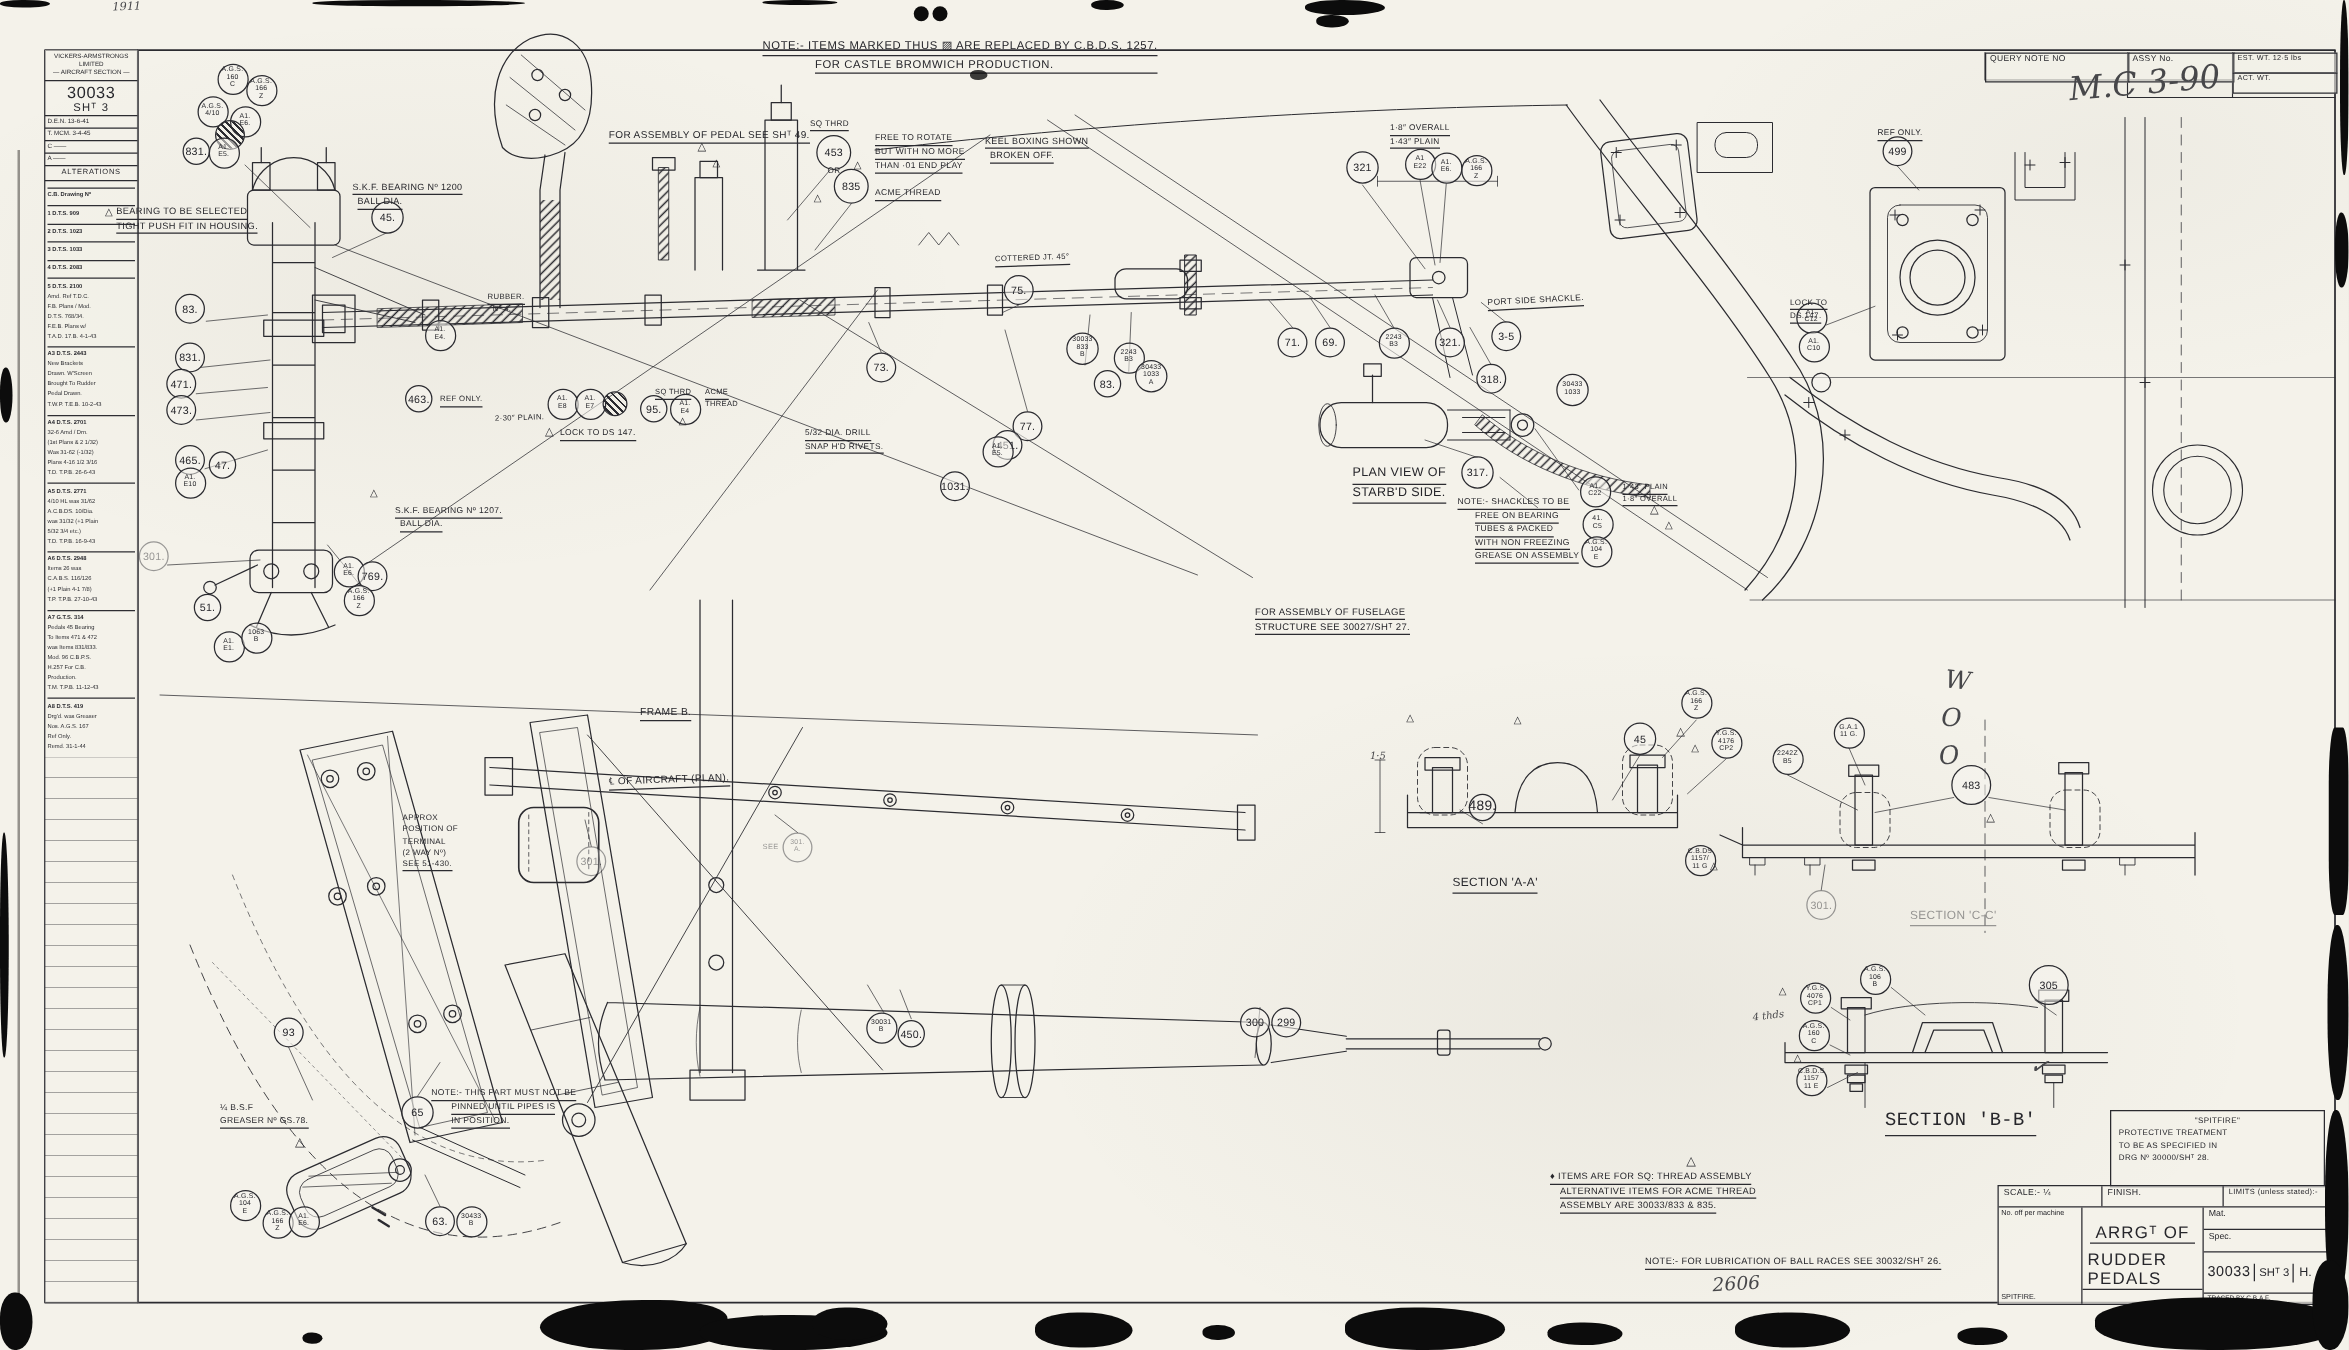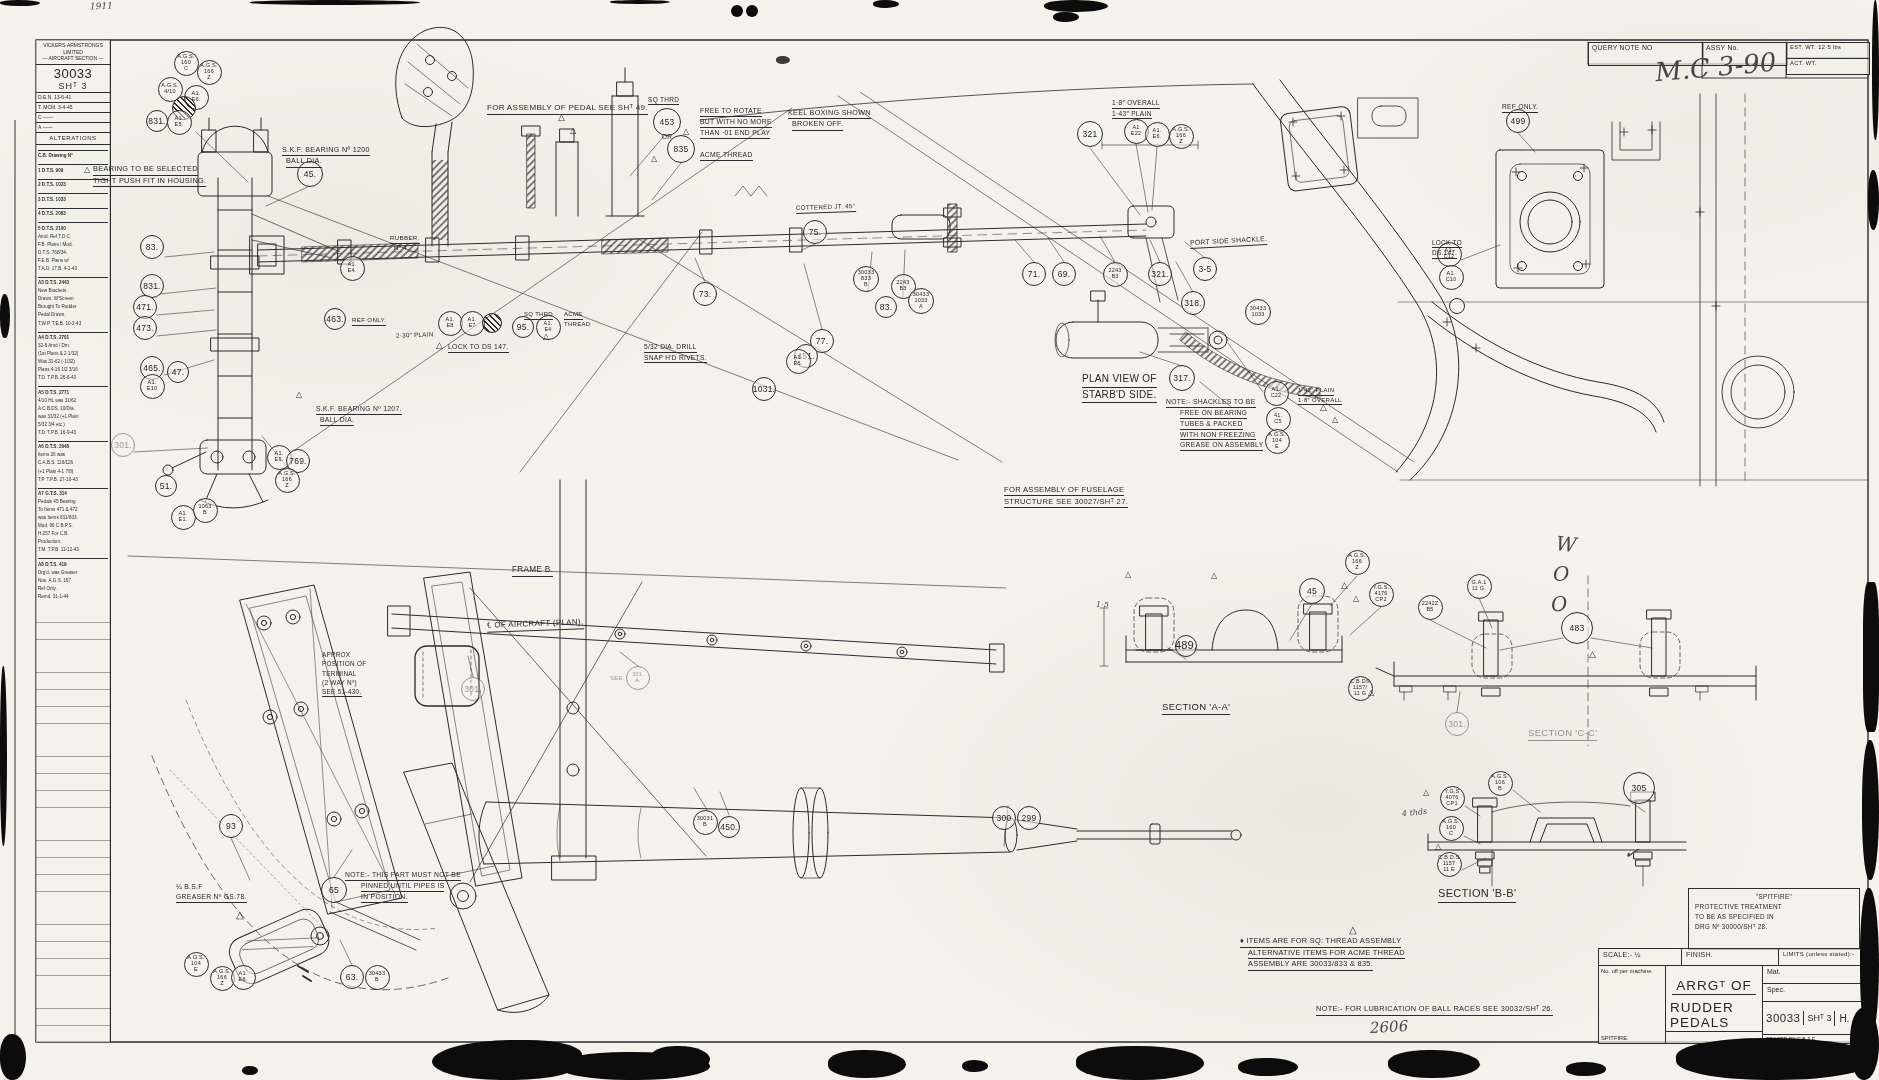--- a/index.html
+++ b/index.html
@@ -337,20 +337,24 @@
         <div>Remd. 31-1-44</div>
       </div>
     <div class="lp-fill"></div>
   </div>
 
   <div class="hbox" style="left:1588px;top:42px;width:108px;height:20px;"><span>QUERY NOTE NO</span></div>
   <div class="hbox" style="left:1702px;top:42px;width:78px;height:20px;"><span>ASSY No.</span></div>
   <div class="hbox" style="left:1786px;top:42px;width:76px;height:13px;font-size:5.8px;"><span>EST. WT. 12·5 lbs</span></div>
   <div class="hbox" style="left:1786px;top:58px;width:76px;height:13px;font-size:5.8px;"><span>ACT. WT.</span></div>
 
+  <div id="top-note">
+    <div class="u">NOTE:- ITEMS MARKED THUS ▨ ARE REPLACED BY C.B.D.S. 1257.</div>
+    <div class="u l2">FOR CASTLE BROMWICH PRODUCTION.</div>
+  </div>
 
   <div id="treat">
       <div class="tt">"SPITFIRE"</div>
       <div>PROTECTIVE TREATMENT</div>
       <div>TO BE AS SPECIFIED IN</div>
       <div>DRG Nº 30000/SHᵀ 28.</div>
     </div>
 
   <div id="tb">
     <div class="r1">
@@ -801,21 +805,21 @@
     </div>
     <div class="note faded" style="left: 610px; top: 674px; font-size: 6px;">
       <div>SEE</div>
     </div>
     <div class="note" style="left: 1162px; top: 700px; font-size: 9.5px;">
       <div class="u">SECTION 'A-A'</div>
     </div>
     <div class="note faded" style="left: 1528px; top: 726px; font-size: 9.5px;">
       <div class="u">SECTION 'C-C'</div>
     </div>
-    <div class="note" style="left: 1438px; top: 886px; font-size: 11px;">
+    <div class="note" style="left: 1508px; top: 886px; font-size: 15px; font-family: Liberation Mono, monospace;">
       <div class="u">SECTION 'B-B'</div>
     </div>
     <div class="note" style="left: 345px; top: 870px; font-size: 6.8px;">
       <div class="u">NOTE:- THIS PART MUST NOT BE</div>
       <div class="u" style="margin-left: 16px;">PINNED UNTIL PIPES IS</div>
       <div class="u" style="margin-left: 16px;">IN POSITION.</div>
     </div>
     <div class="note" style="left: 176px; top: 882px; font-size: 6.8px;">
       <div>¼ B.S.F</div>
       <div class="u">GREASER Nº GS.78.</div>

